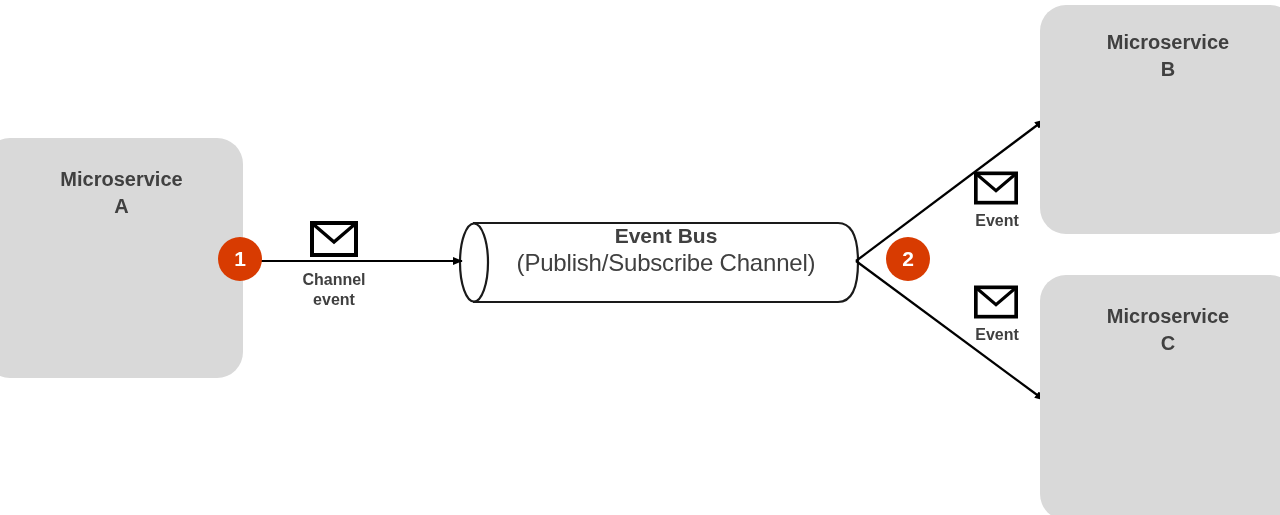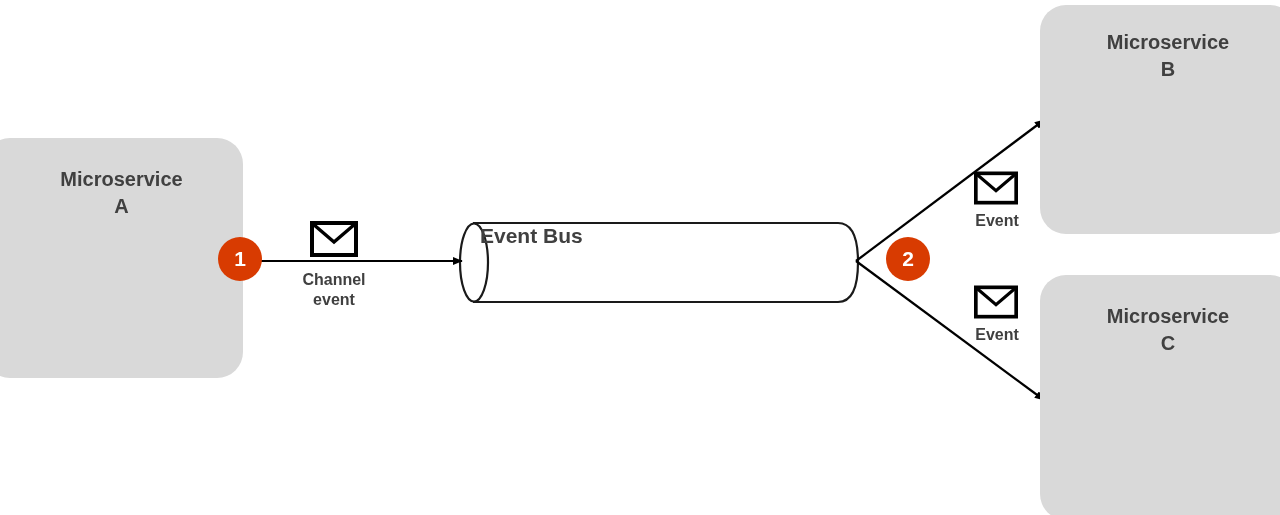--- a/index.html
+++ b/index.html
@@ -58,21 +58,21 @@
     top: 275px;
     width: 256px;
     height: 245px;
   }
   #box-c .service-label { padding-top: 28px; }
   #bus-text {
     position: absolute;
     left: 480px;
     top: 224px;
     width: 372px;
-    text-align: left;
+    text-align: center;
   }
   #bus-title {
     font-size: 21px;
     font-weight: bold;
     color: #404040;
     line-height: 1.15;
   }
   #bus-subtitle {
     font-size: 24px;
     font-weight: normal;
@@ -155,20 +155,21 @@
 B</div>
   </div>
 
   <div class="service-box" id="box-c">
     <div class="service-label">Microservice
 C</div>
   </div>
 
   <div id="bus-text">
     <div id="bus-title">Event Bus</div>
+    <div id="bus-subtitle">(Publish/Subscribe Channel)</div>
   </div>
 
   <div class="step-badge" id="badge-1">
     <span>1</span>
   </div>
   <div class="step-badge" id="badge-2">
     <span>2</span>
   </div>
 
   <span class="envelope" id="envelope-publish">

